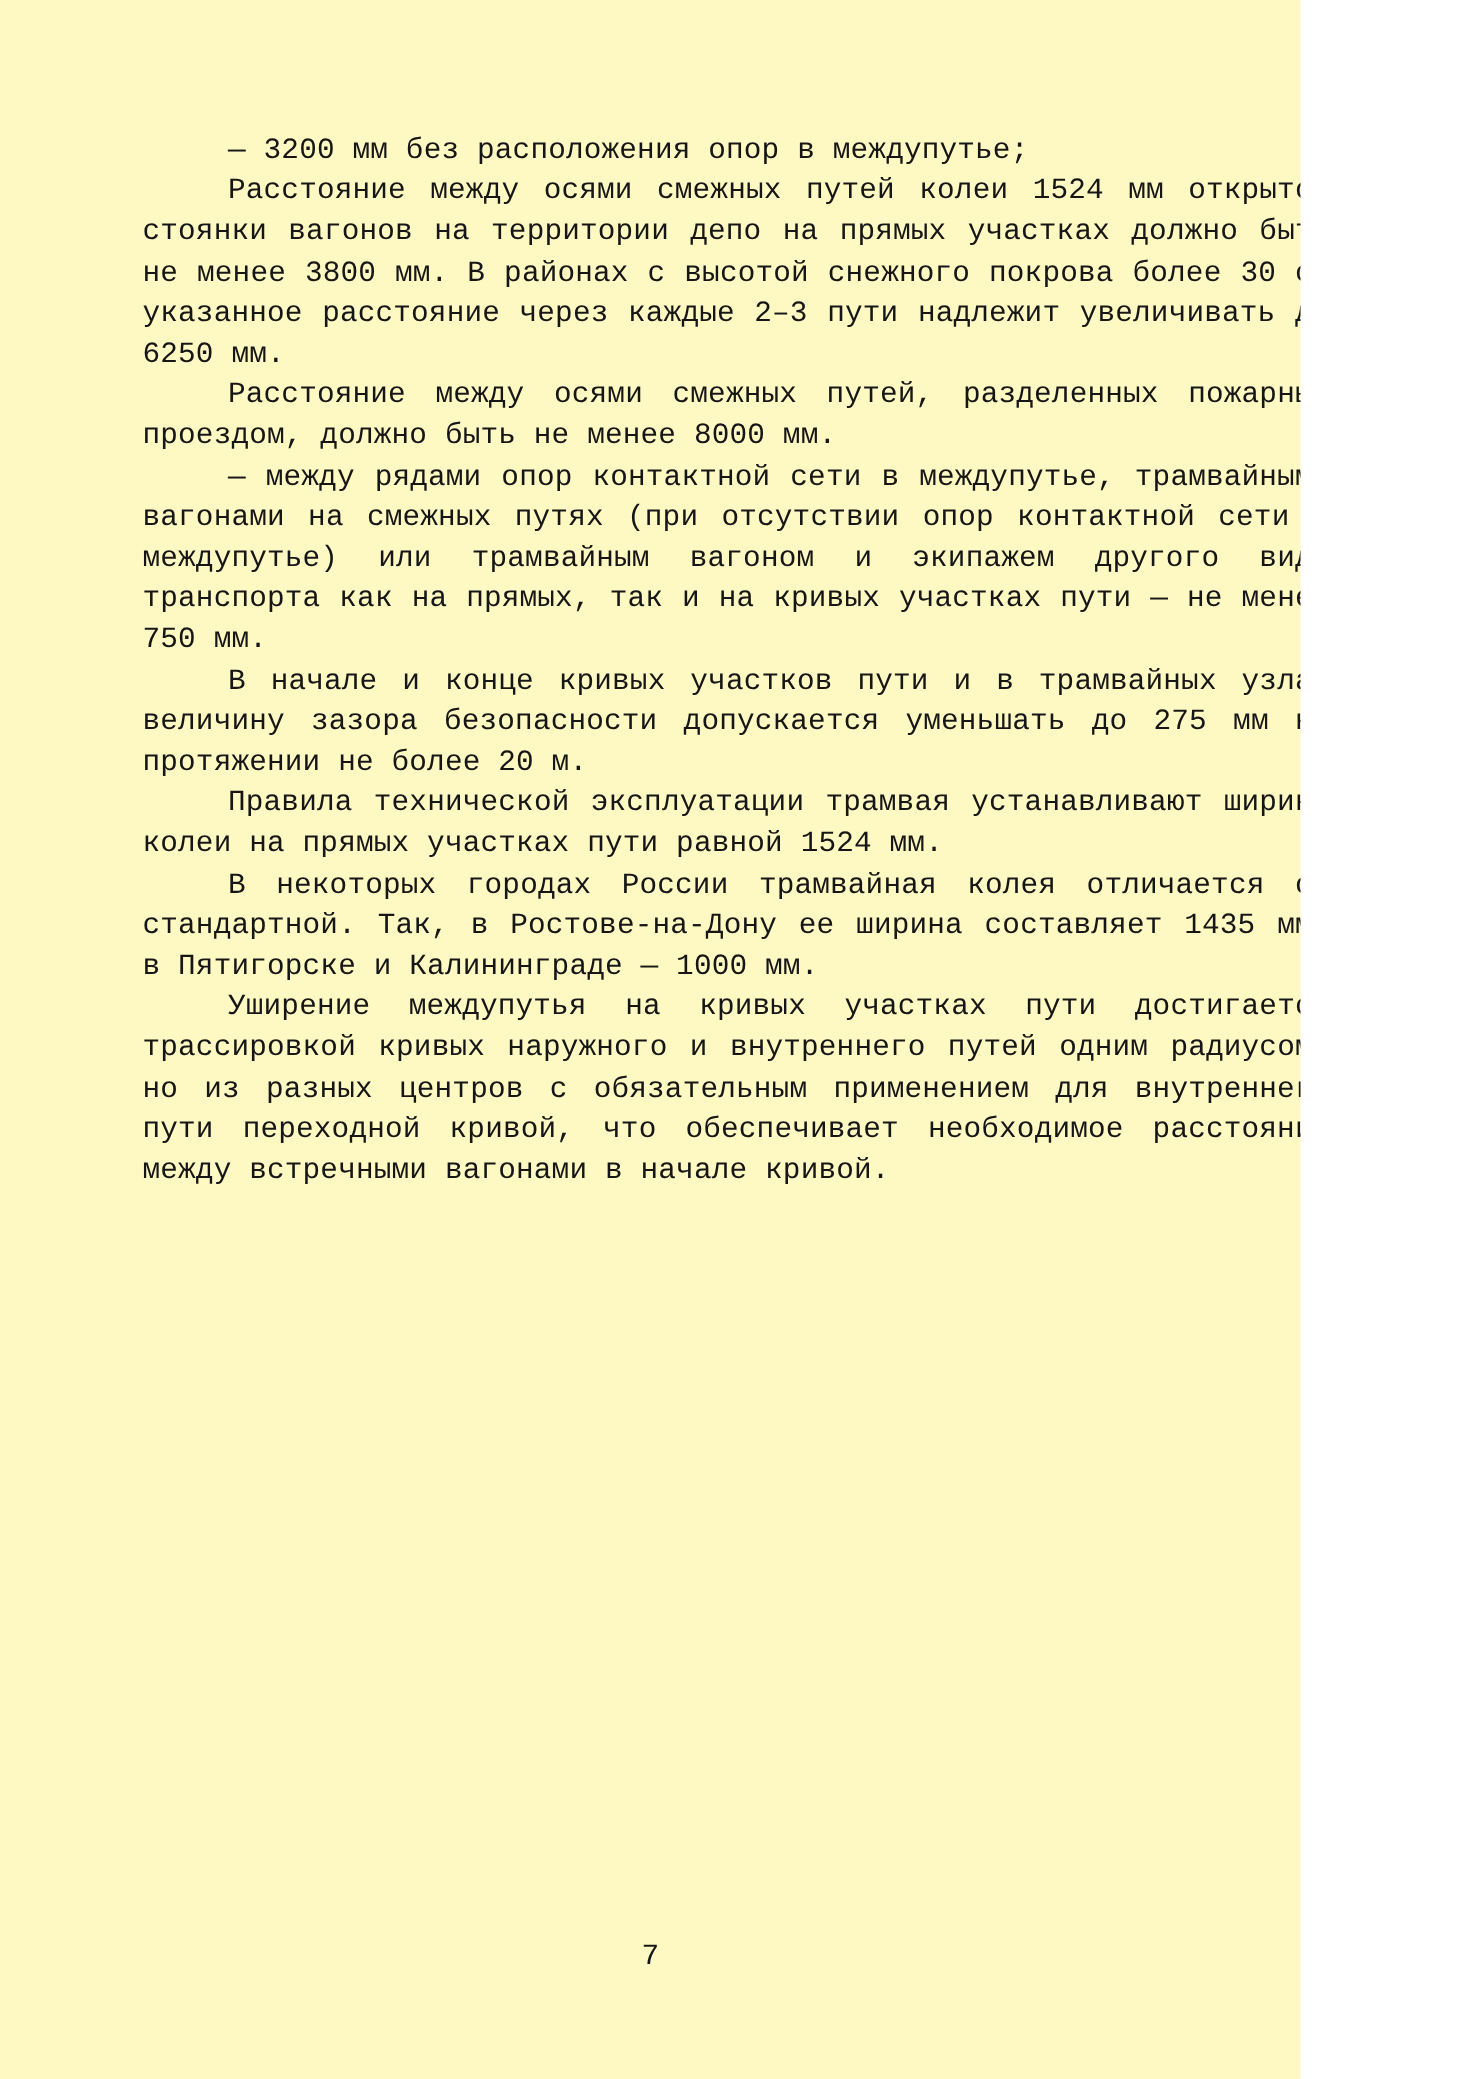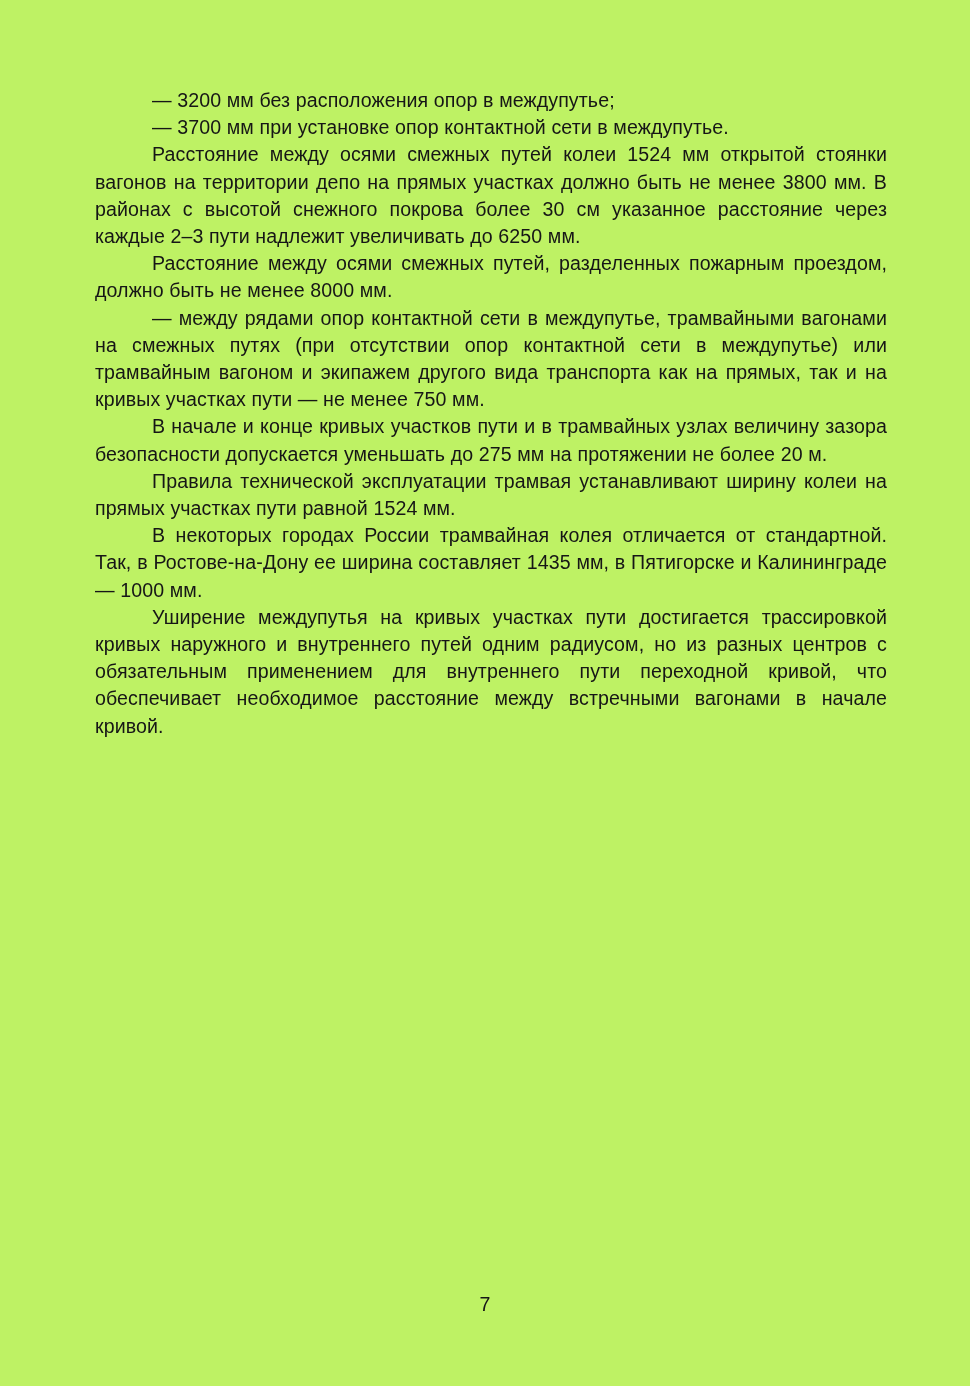--- a/index.html
+++ b/index.html
@@ -2,24 +2,24 @@
 <html lang="ru"><head>
 <meta charset="utf-8">
 <style>
   html, body {
     margin: 0;
     padding: 0;
     background: #ffffff;
   }
   .page {
     position: relative;
-    width: 970px;
+    width: 867px;
     height: 1386px;
-    background: #bef264;
-    font-family: Liberation Sans, sans-serif;
+    background: #fef9c3;
+    font-family: Liberation Mono, monospace;
     color: #161616;
     overflow: hidden;
   }
   .content {
     position: absolute;
     left: 95px;
     top: 87px;
     width: 792px;
     font-size: 19.6px;
     line-height: 27.2px;
@@ -40,21 +40,20 @@
     font-size: 19.6px;
     color: #161616;
   }
 </style>
 </head>
 <body>
 
 <div class="page">
   <div class="content">
     <p class="para">— 3200 мм без расположения опор в междупутье;</p>
-    <p class="para">— 3700 мм при установке опор контактной сети в междупутье.</p>
     <p class="para">Расстояние между осями смежных путей колеи 1524 мм открытой стоянки вагонов на территории депо на прямых участках должно быть не менее 3800 мм. В районах с высотой снежного покрова более 30 см указанное расстояние через каждые 2–3 пути надлежит увеличивать до 6250 мм.</p>
     <p class="para">Расстояние между осями смежных путей, разделенных пожарным проездом, должно быть не менее 8000 мм.</p>
     <p class="para">— между рядами опор контактной сети в междупутье, трамвайными вагонами на смежных путях (при отсутствии опор контактной сети в междупутье) или трамвайным вагоном и экипажем другого вида транспорта как на прямых, так и на кривых участках пути — не менее 750 мм.</p>
     <p class="para">В начале и конце кривых участков пути и в трамвайных узлах величину зазора безопасности допускается уменьшать до 275 мм на протяжении не более 20 м.</p>
     <p class="para">Правила технической эксплуатации трамвая устанавливают ширину колеи на прямых участках пути равной 1524 мм.</p>
     <p class="para">В некоторых городах России трамвайная колея отличается от стандартной. Так, в Ростове-на-Дону ее ширина составляет 1435 мм, в Пятигорске и Калининграде — 1000 мм.</p>
     <p class="para">Уширение междупутья на кривых участках пути достигается трассировкой кривых наружного и внутреннего путей одним радиусом, но из разных центров с обязательным применением для внутреннего пути переходной кривой, что обеспечивает необходимое расстояние между встречными вагонами в начале кривой.</p>
   </div>
   <div class="page-number">7</div>
 </div>

